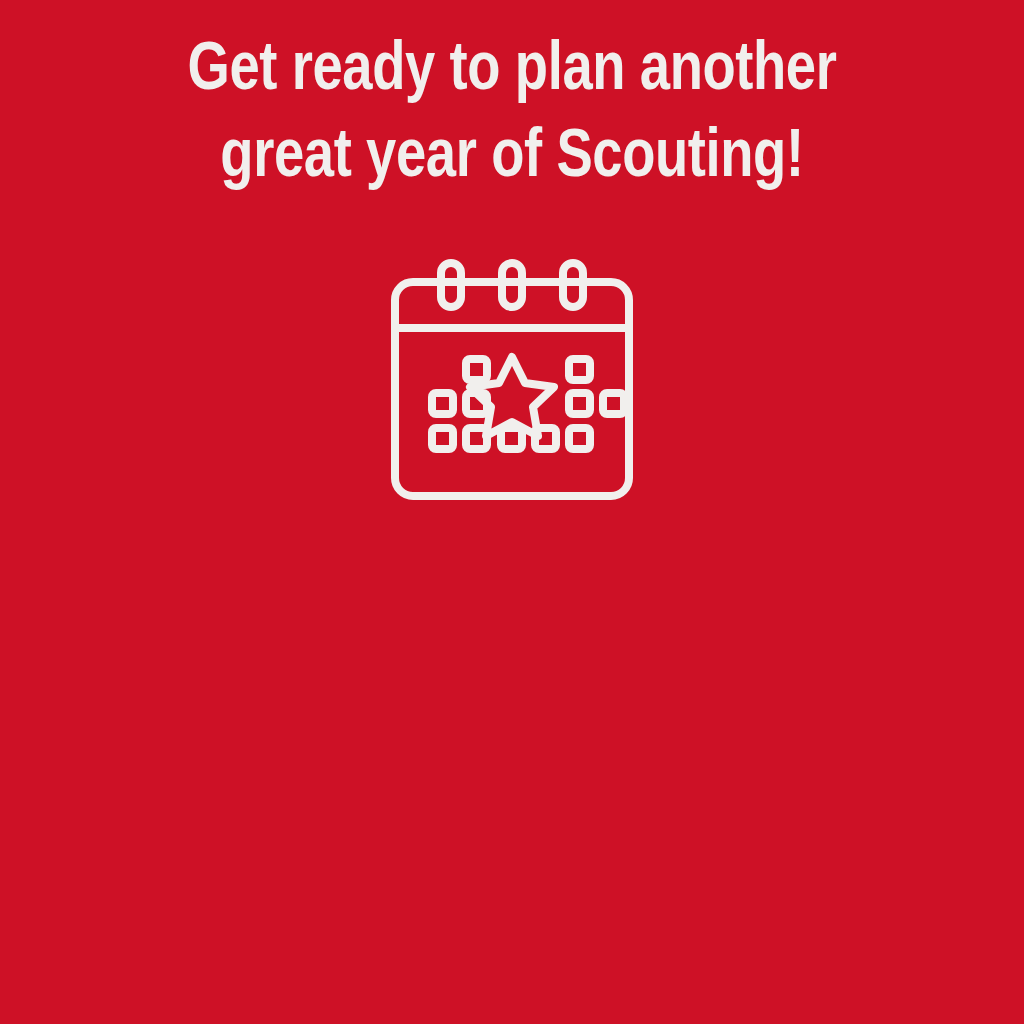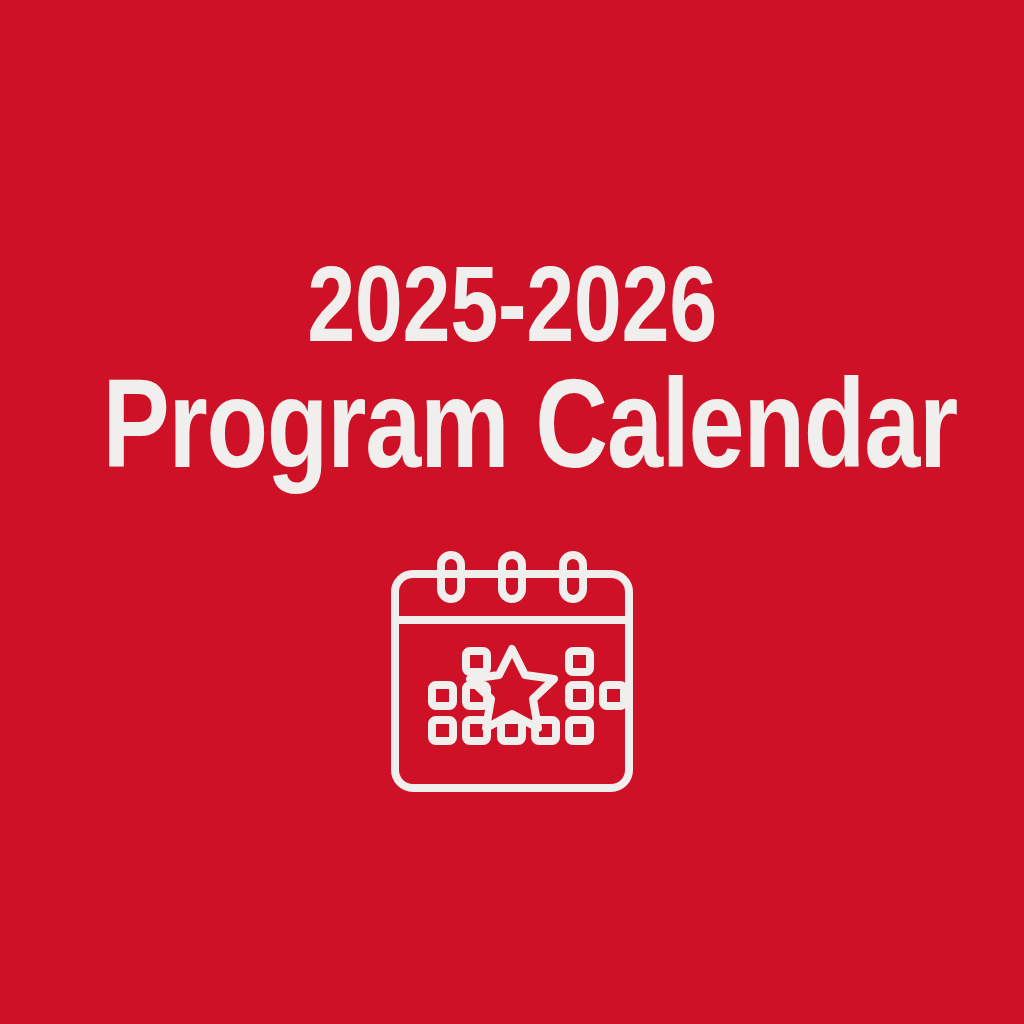--- a/index.html
+++ b/index.html
@@ -93,25 +93,25 @@
     height: 250px;
   }
 </style>
 </head>
 <body>
 
 <div id="poster">
 
   <div class="content">
 
-    <div class="headline-group">
-      <div class="headline-year">2025-2026</div>
-      <div class="headline-title">Program Calendar</div>
+
+    <div class="subhead">
+      <div class="subhead-line">Get ready to plan another</div>
+      <div class="subhead-line">great year of Scouting!</div>
     </div>
-
 
     <div class="icon-wrap">
       <svg viewBox="0 0 250 250" xmlns="http://www.w3.org/2000/svg" fill="none" stroke="#F1EFED" stroke-width="8" stroke-linecap="round" stroke-linejoin="round">
 
         <rect x="8" y="24" width="234" height="214" rx="18" ry="18"></rect>
 
         <line x1="8" y1="70" x2="242" y2="70"></line>
 
         <rect x="54" y="5" width="20" height="44" rx="10" ry="10"></rect>
         <rect x="115" y="5" width="20" height="44" rx="10" ry="10"></rect>

